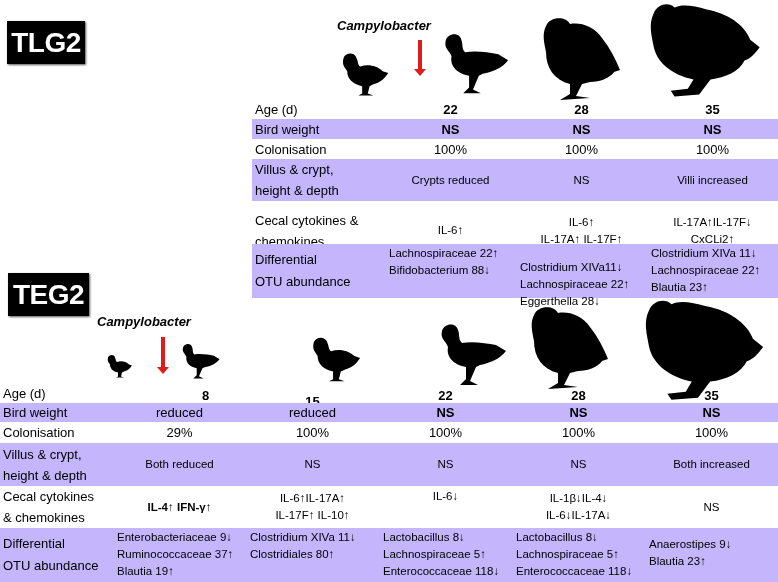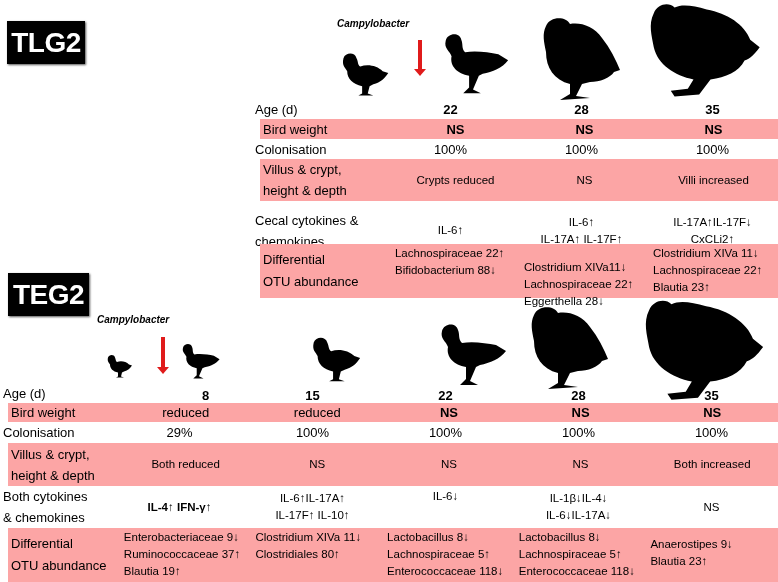--- a/index.html
+++ b/index.html
@@ -1,29 +1,29 @@
 <!DOCTYPE html>
 <html><head>
 <meta charset="utf-8">
 <style>
   html, body { margin: 0; padding: 0; background: #ffffff; }
   body { width: 778px; height: 582px; position: relative; overflow: hidden;
          font-family: "Liberation Sans", "DejaVu Sans", sans-serif; color: #000; }
   .badge { position: absolute; background: #000; color: #fff; font-weight: bold;
            font-size: 28px; line-height: 40px; text-align: center;
            box-shadow: 1px 1px 2px #555; letter-spacing: -0.5px; }
-  .campy { position: absolute; font-style: italic; font-weight: bold; font-size: 10px; }
+  .campy { position: absolute; font-style: italic; font-weight: bold; font-size: 13px; }
   .arrow { position: absolute; width: 4px; background: #e01b1b; }
   .arrow::after { content: ""; position: absolute; left: -4px; bottom: -6px;
                   border-left: 6px solid transparent; border-right: 6px solid transparent;
                   border-top: 7px solid #e01b1b; }
   .chick { position: absolute; }
   .tbl { position: absolute; }
   .row { position: absolute; left: 0; right: 0; display: flex; align-items: center; }
-  .row.gray { background: #fca5a5; margin-left: 8px; }
+  .row.gray { background: #c4b5fd; }
   .row.white { background: #ffffff; }
   .lbl { font-weight: normal; font-size: 13px; line-height: 21px; padding-left: 3px; box-sizing: border-box; }
   .cell { text-align: center; font-size: 11.5px; line-height: 17px; box-sizing: border-box; }
   .cell.big { font-size: 13px; }
   .cell.age { font-weight: bold; font-size: 13px; }
   .cell.left { text-align: left; padding-left: 4px; }
   .cell .ln { display: block; white-space: nowrap; }
 </style>
 </head>
 <body>
@@ -158,21 +158,21 @@
   </svg>
 <svg class="chick" style="left:634px; top:296px;" width="134" height="112">
     <use href="#hen-xl"></use>
   </svg>
 
 <div class="tbl" style="left:0px; top:392px; width:778px; height:190px;">
 
   <div class="row" style="top:0; height:11px; overflow:visible; align-items:flex-end;">
     <div class="lbl" style="width:113px; position:relative; top:1px;">Age (d)</div>
     <div class="cell age" style="width:133px; position:relative; top:1px; text-align:left; padding-left:89px;">8</div>
-    <div class="cell age" style="width:133px; position:relative; top:1px;">15</div>
+    <div class="cell age" style="width:133px; position:relative; top:7px;">15</div>
     <div class="cell age" style="width:133px; position:relative; top:1px;">22</div>
     <div class="cell age" style="width:133px; position:relative; top:1px;">28</div>
     <div class="cell age" style="width:133px; position:relative; top:1px;">35</div>
   </div>
 
   <div class="row gray" style="top:11px; height:19px;">
     <div class="lbl" style="width:113px;">Bird weight</div>
     <div class="cell big" style="width:133px;">reduced</div>
     <div class="cell big" style="width:133px;">reduced</div>
     <div class="cell big" style="width:133px;font-weight:bold;">NS</div>
@@ -196,21 +196,21 @@
     </div>
     <div class="cell" style="width:133px;">Both reduced</div>
     <div class="cell" style="width:133px;">NS</div>
     <div class="cell" style="width:133px;">NS</div>
     <div class="cell" style="width:133px;">NS</div>
     <div class="cell" style="width:133px;">Both increased</div>
   </div>
 
   <div class="row white" style="top:94px; height:42px;">
     <div class="lbl" style="width:113px;">
-      <span class="ln" style="display:block;">Both cytokines</span>
+      <span class="ln" style="display:block;">Cecal cytokines</span>
       <span class="ln" style="display:block;">&amp; chemokines</span>
     </div>
     <div class="cell" style="width:133px;font-weight:bold;">
       <span class="ln">IL-4↑ IFN-γ↑</span>
     </div>
     <div class="cell" style="width:133px;">
       <span class="ln">IL-6↑IL-17A↑</span>
       <span class="ln">IL-17F↑ IL-10↑</span>
     </div>
     <div class="cell" style="width:133px; align-self:flex-start; padding-top:2px;">

